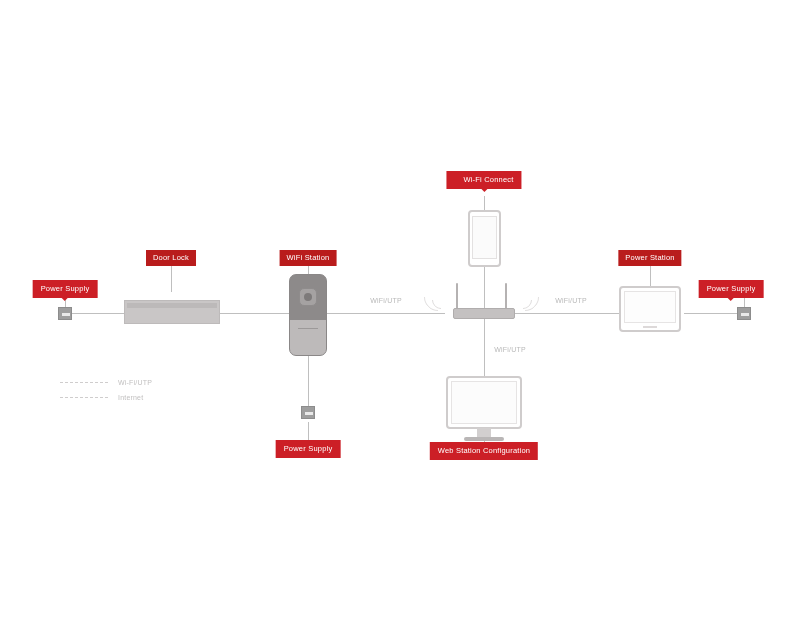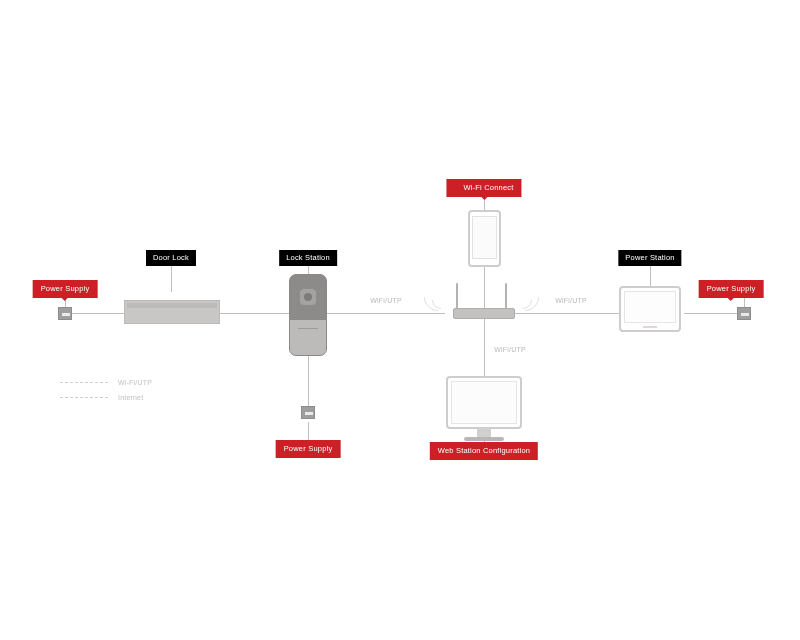--- a/index.html
+++ b/index.html
@@ -31,21 +31,21 @@
     white-space: nowrap;
     text-align: center;
     box-sizing: border-box;
     transform: translateX(-50%);
   }
   .chip.red {
     background: #cc1f26;
     box-shadow: 0 0 0 1px #cc1f26;
   }
   .chip.grey {
-    background: #000000;
+    background: #b91c1c;
   }
   .chip .tail {
     position: absolute;
     left: 50%;
     bottom: -4px;
     margin-left: -4px;
     width: 0; height: 0;
     border-left: 4px solid transparent;
     border-right: 4px solid transparent;
     border-top: 4px solid #cc1f26;
@@ -333,28 +333,28 @@
   <div class="chip red" style="left:65px; top:281px;">
     <span>Power Supply</span>
     <span class="tail"></span>
   </div>
 
   <div class="chip grey" style="left:171px; top:250px;">
     <span>Door Lock</span>
   </div>
 
   <div class="chip grey" style="left:308px; top:250px;">
-    <span>Lock Station</span>
+    <span>WiFi Station</span>
   </div>
 
   <div class="chip red" style="left:308px; top:441px;">
     <span>Power Supply</span>
   </div>
 
-  <div class="chip red" style="left:484px; top:180px;padding-left:16px;">
+  <div class="chip red" style="left:484px; top:172px;padding-left:16px;">
     <span>Wi-Fi Connect</span>
     <span class="tail"></span>
   </div>
 
   <div class="chip red" style="left:484px; top:443px;">
     <span>Web Station Configuration</span>
   </div>
 
   <div class="chip grey" style="left:650px; top:250px;">
     <span>Power Station</span>

